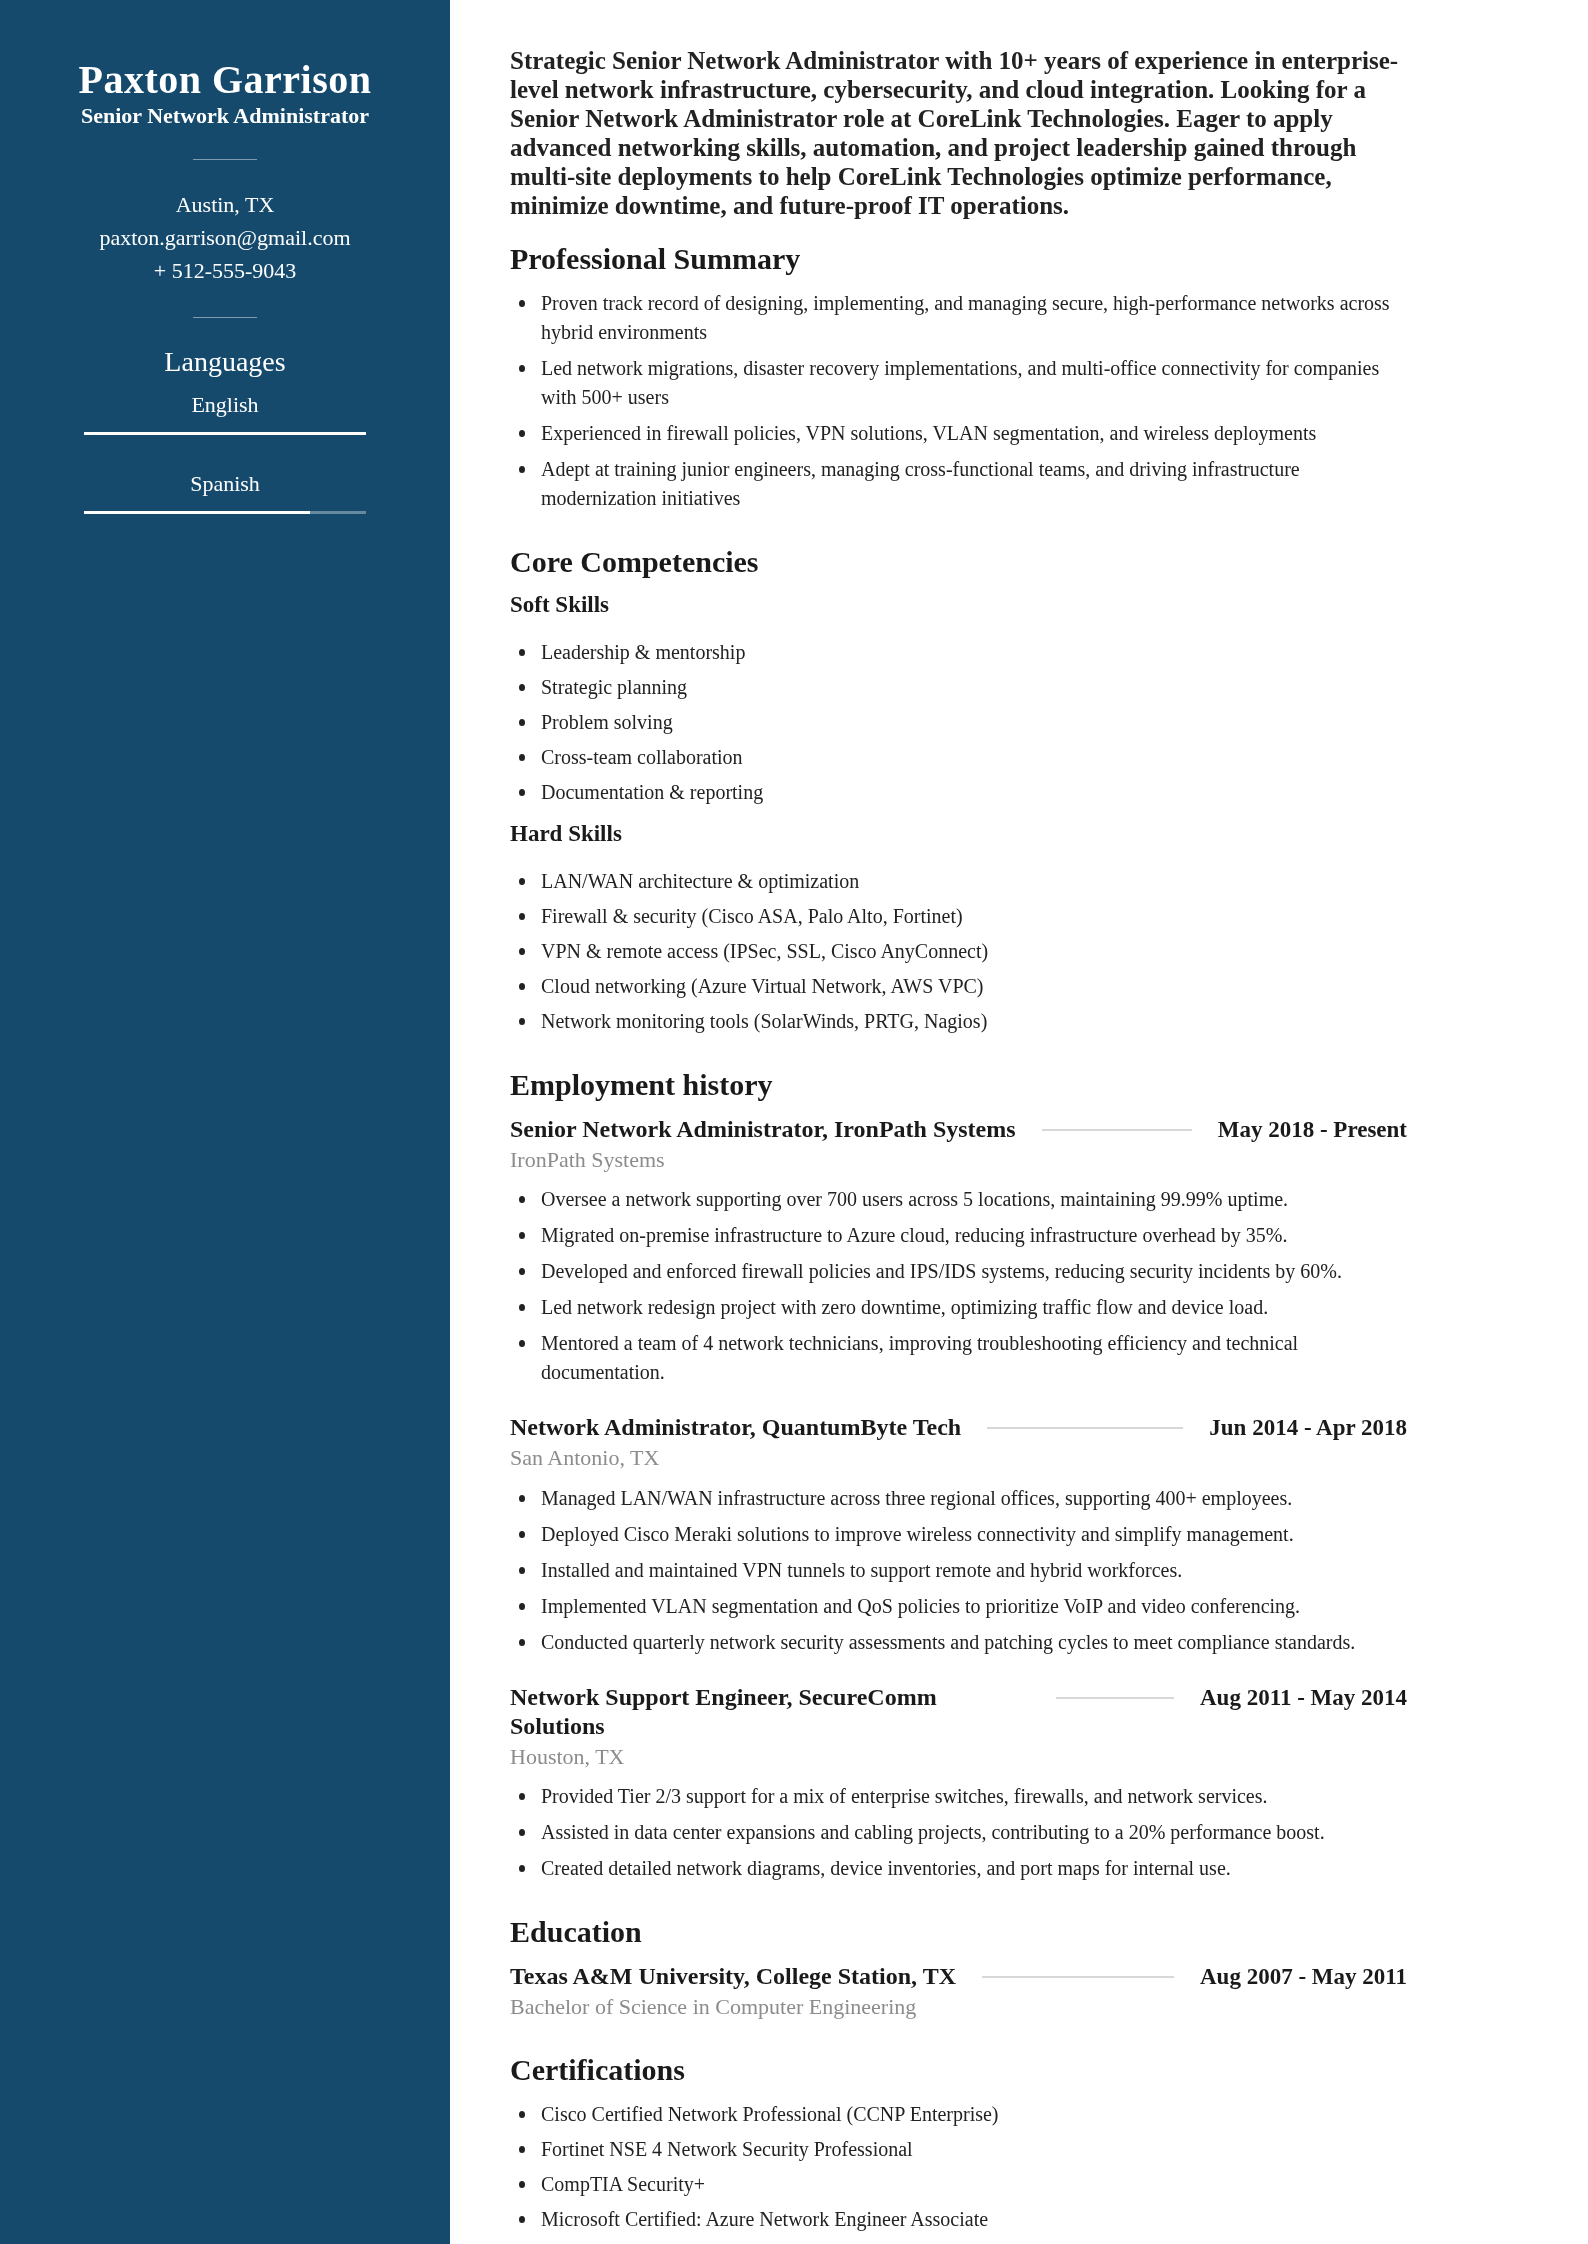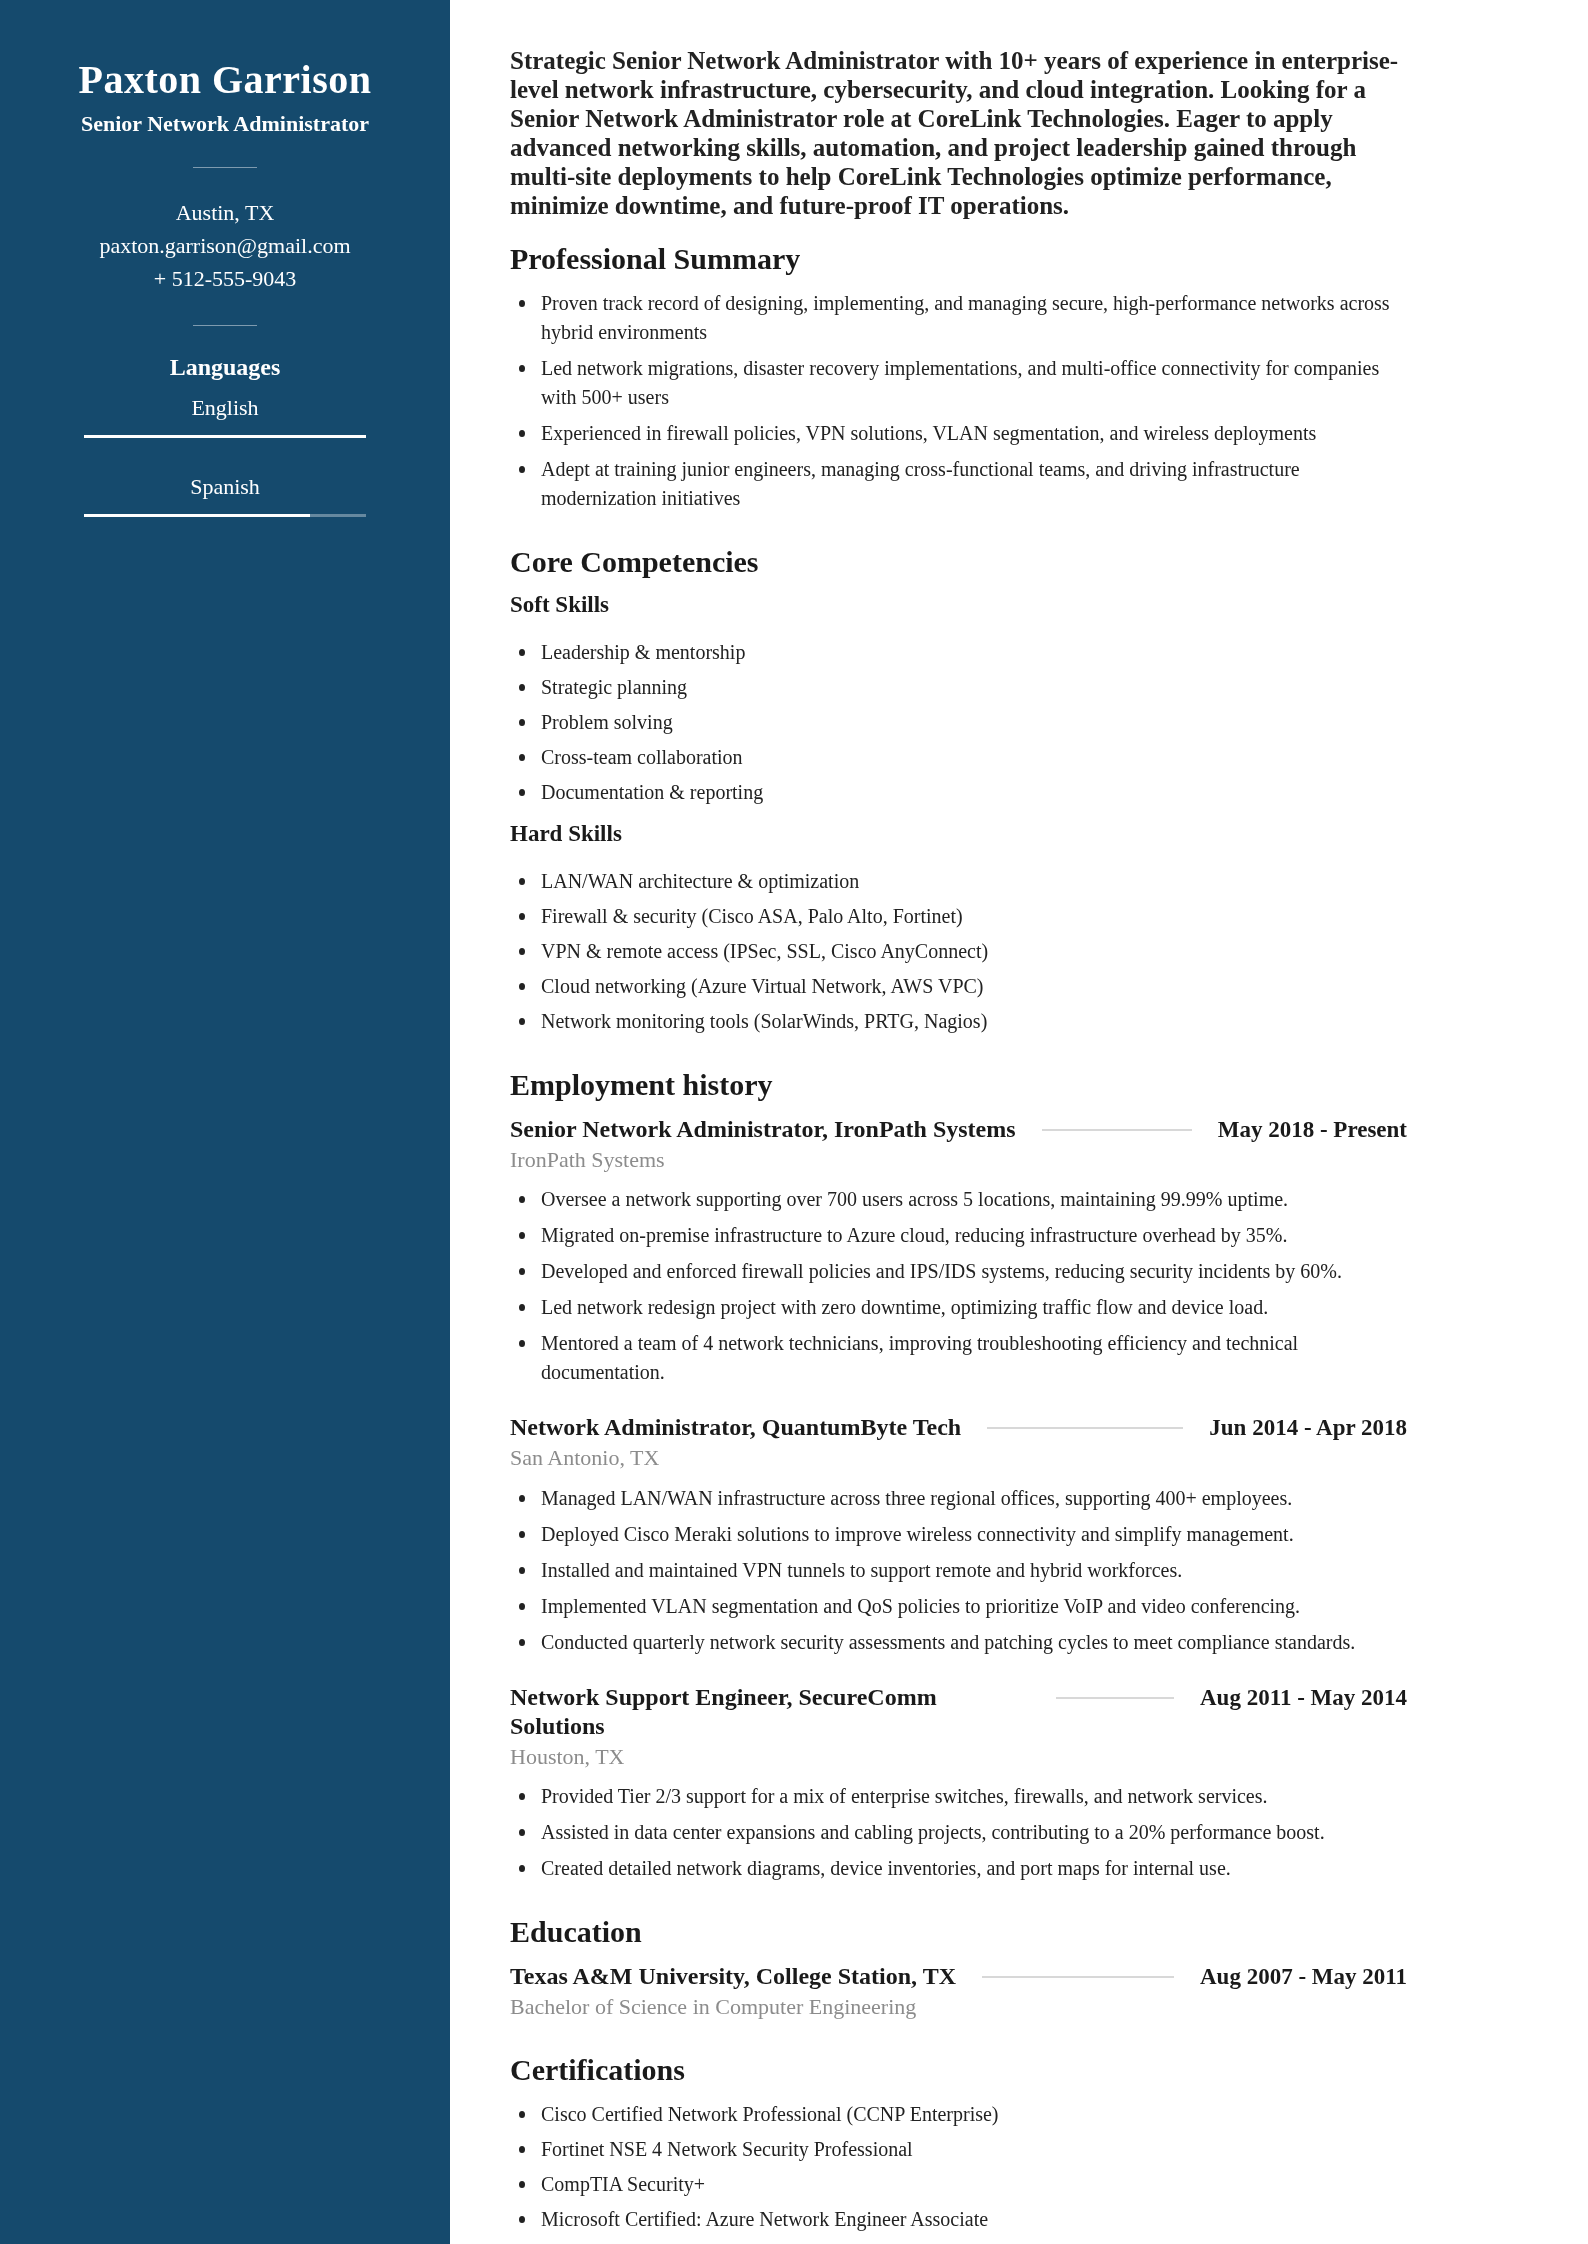--- a/index.html
+++ b/index.html
@@ -35,38 +35,37 @@
   }
   .sidebar .name {
     font-size: 40px;
     font-weight: bold;
     line-height: 1.12;
     letter-spacing: 0.5px;
   }
   .sidebar .job-title {
     font-size: 22px;
     font-weight: bold;
-    margin-top: 8px;
     line-height: 1.2;
   }
   .side-divider {
     width: 64px;
     height: 0;
     border: none;
     border-top: 1px solid rgba(255,255,255,0.45);
     margin: 30px auto 28px auto;
   }
   .contact p {
     font-size: 22px;
     line-height: 33px;
     font-weight: normal;
   }
   .side-heading {
-    font-size: 24px;
-    font-weight: bold;
+    font-size: 28px;
+    font-weight: normal;
     margin: 16px 0 14px 0;
   }
   .language { margin-bottom: 36px; }
   .language .lang-label {
     display: block;
     font-size: 22px;
     margin-bottom: 14px;
   }
   .lang-bar-track {
     width: 282px;

